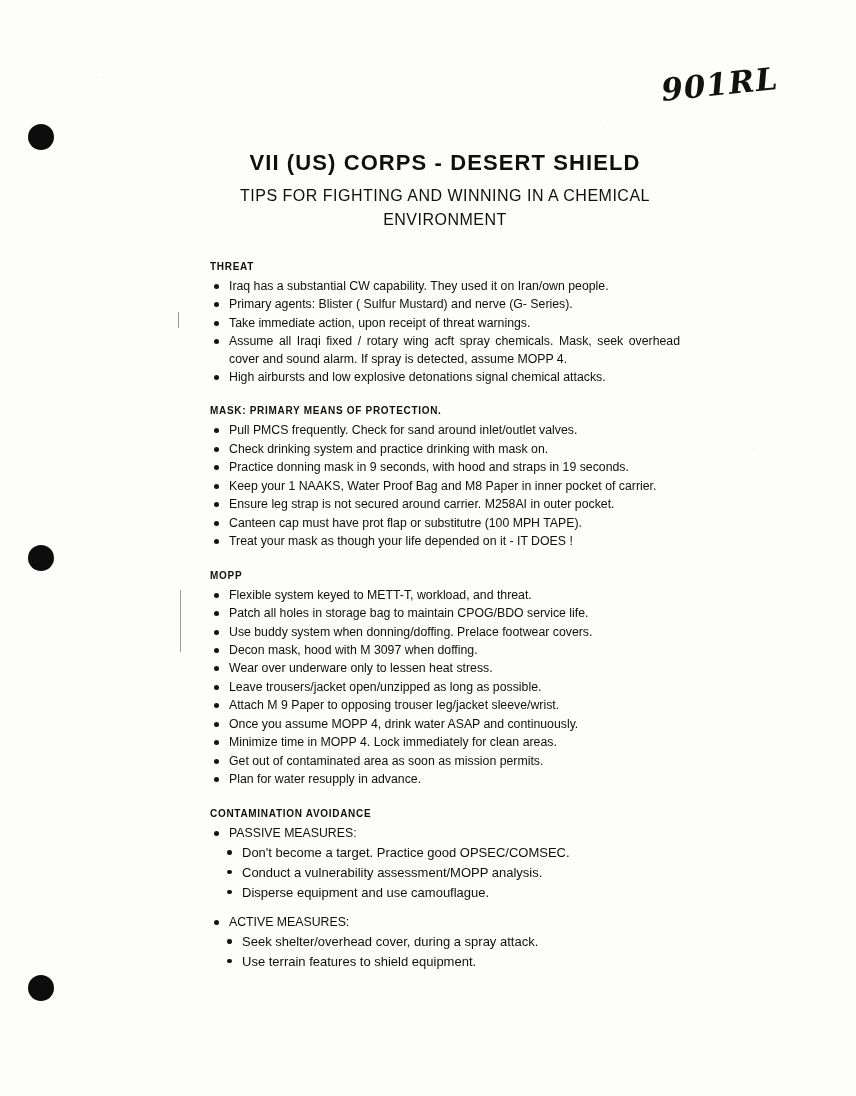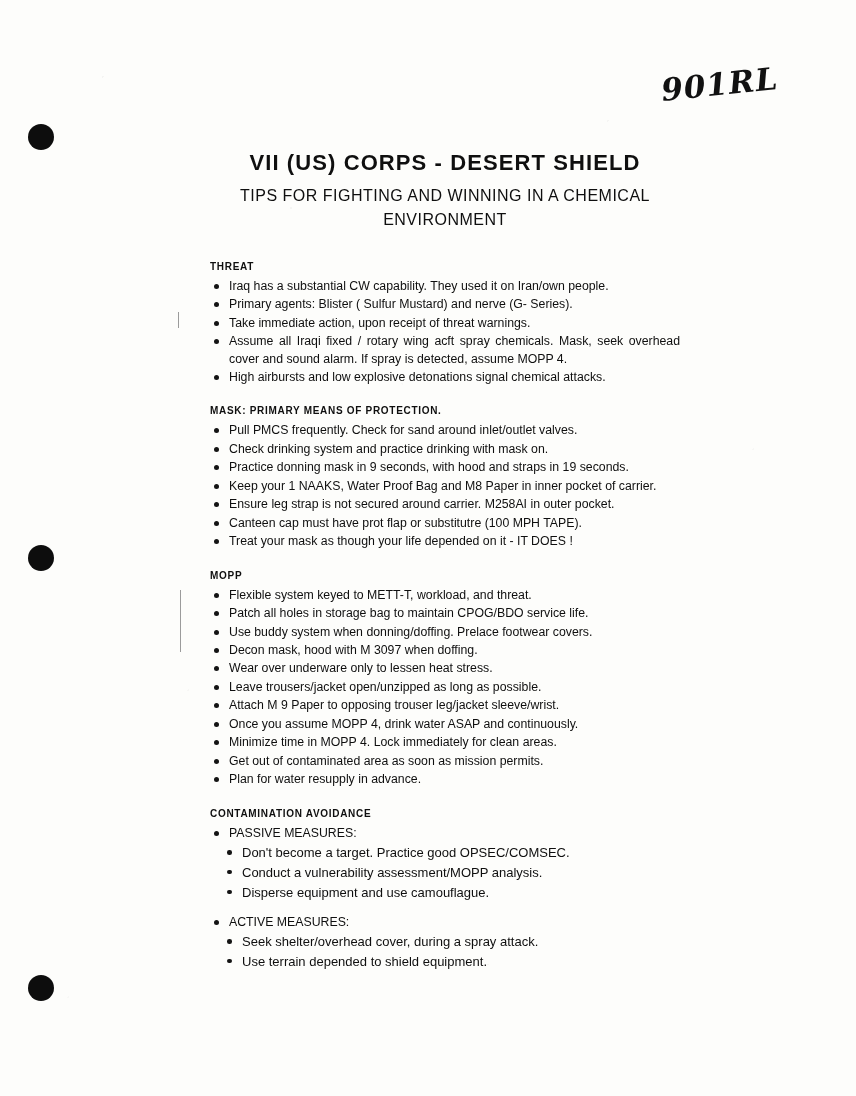--- a/index.html
+++ b/index.html
@@ -225,18 +225,18 @@
         <li>Don't become a target. Practice good OPSEC/COMSEC.</li>
         <li>Conduct a vulnerability assessment/MOPP analysis.</li>
         <li>Disperse equipment and use camouflague.</li>
       </ul>
       <div class="spacer-sm"></div>
       <ul class="bullets">
         <li class="group-label">ACTIVE MEASURES:</li>
       </ul>
       <ul class="sub-bullets">
         <li>Seek shelter/overhead cover, during a spray attack.</li>
-        <li>Use  terrain depended to shield equipment.</li>
+        <li>Use  terrain features to shield equipment.</li>
       </ul>
     </div>
 
   </div>
 </div>
 
 </body></html>

